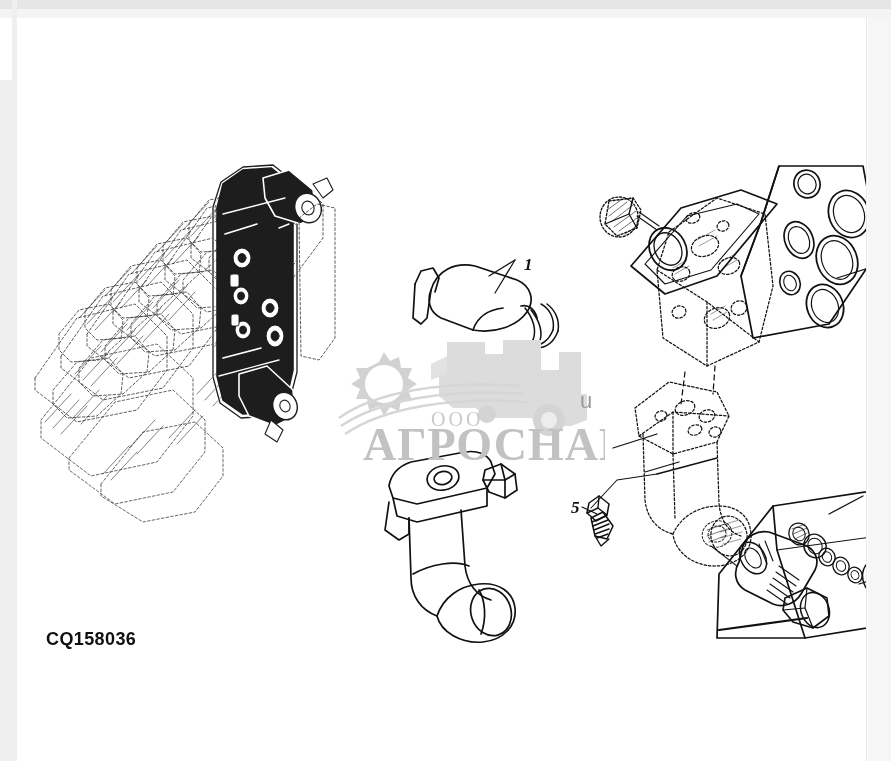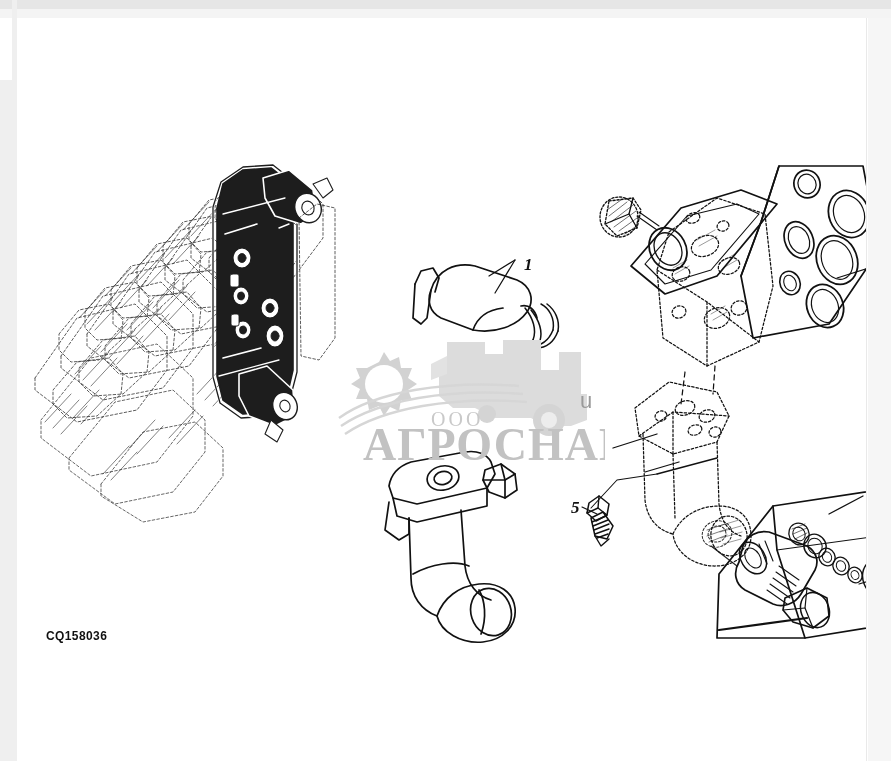--- a/index.html
+++ b/index.html
@@ -115,21 +115,21 @@
     color: #9a9a9a;
   }
 
   
   #part-number {
     position: absolute;
     left: 29px;
     top: 611px;
     font-family: "Liberation Sans", sans-serif;
     font-weight: bold;
-    font-size: 12px;
+    font-size: 18px;
     letter-spacing: 0.4px;
     color: #101010;
     white-space: nowrap;
   }
 
   
   .callout {
     position: absolute;
     font-family: "Liberation Serif", serif;
     font-weight: bold;

